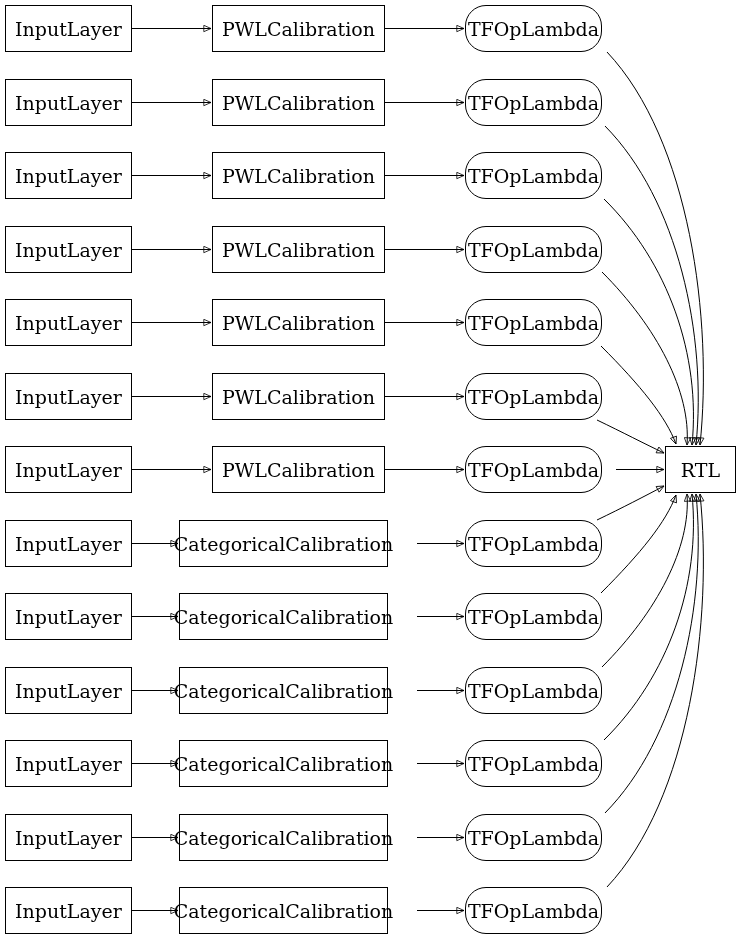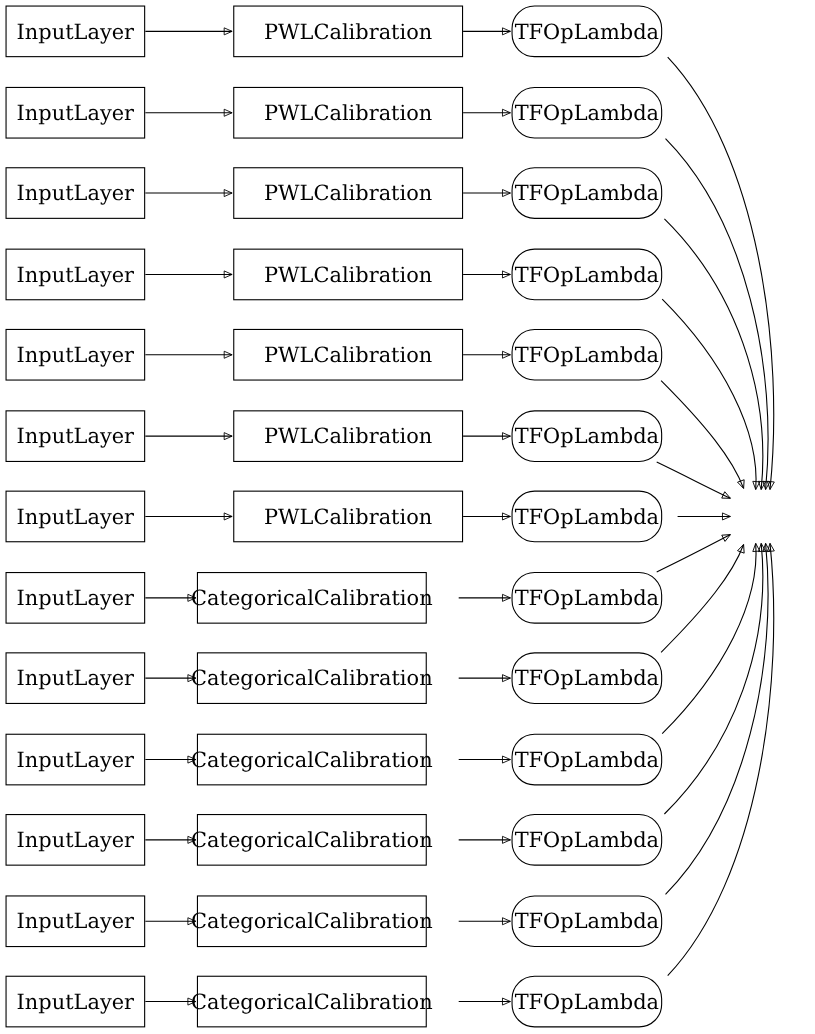--- a/index.html
+++ b/index.html
@@ -9,21 +9,21 @@
   }
   .edges{position:absolute;left:0;top:0;width:741px;height:940px;}
   .edges path{fill:none;stroke:#000000;stroke-width:1;}
   .node{
     position:absolute;height:47px;box-sizing:border-box;
     border:1px solid #000000;background:#ffffff;
     display:flex;align-items:center;justify-content:center;
     font-size:19px;color:#000000;white-space:nowrap;
   }
   .col-input{left:5px;width:127px;}
-  .col-pwl{left:212px;width:209px;}
+  .col-pwl{left:212px;width:173px;}
   .col-cat{left:179px;width:209px;}
   .col-lam{left:465px;width:137px;border-radius:21px;}
   .node-rtl{left:665px;top:446px;width:71px;height:47px;}
 </style>
 </head>
 <body>
 
 <div class="canvas">
 
   <svg class="edges" viewBox="0 0 741 940" xmlns="http://www.w3.org/2000/svg">
@@ -124,14 +124,15 @@
   <div class="node col-lam" style="top:740px">TFOpLambda</div>
 
   <div class="node col-input" style="top:814px">InputLayer</div>
   <div class="node col-cat" style="top:814px">CategoricalCalibration</div>
   <div class="node col-lam" style="top:814px">TFOpLambda</div>
 
   <div class="node col-input" style="top:887px">InputLayer</div>
   <div class="node col-cat" style="top:887px">CategoricalCalibration</div>
   <div class="node col-lam" style="top:887px">TFOpLambda</div>
 
+  <div class="node node-rtl">RTL</div>
 
 </div>
 
 </body></html>

